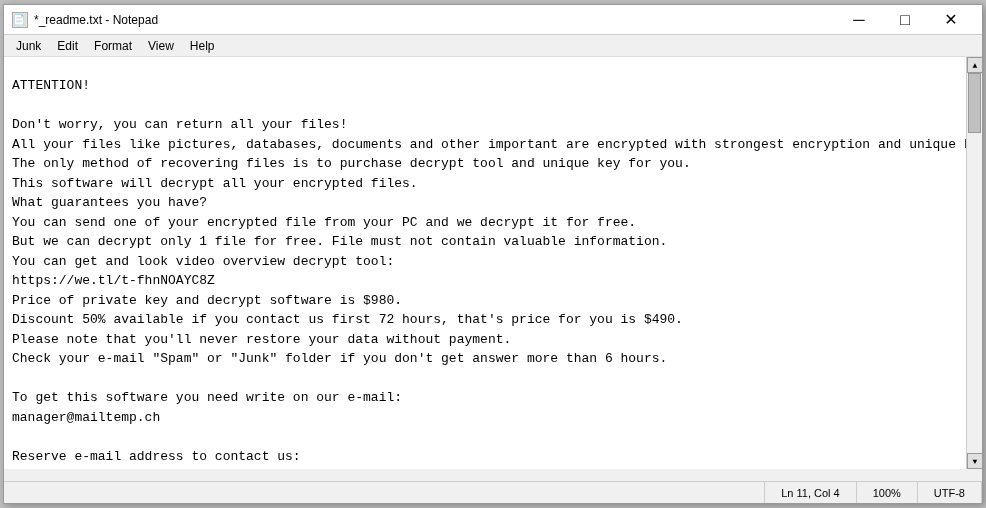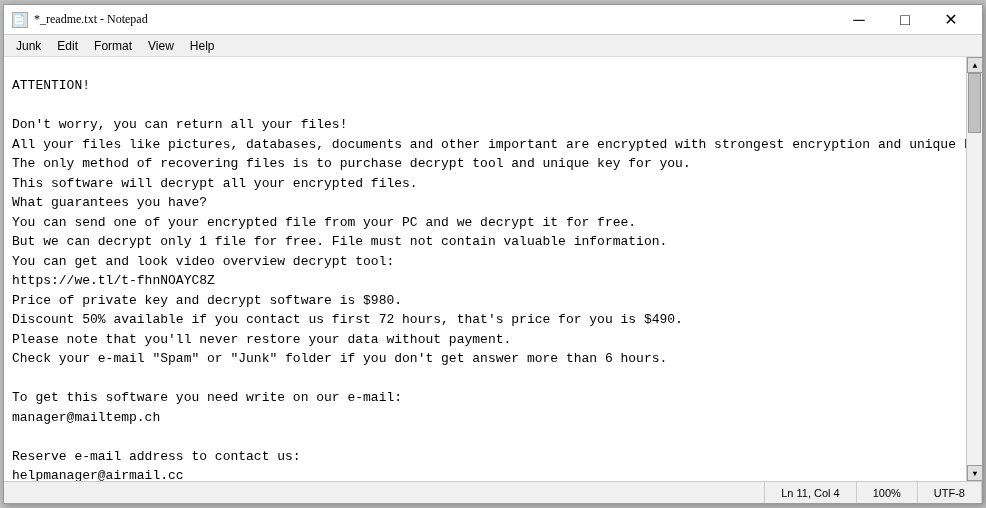--- a/index.html
+++ b/index.html
@@ -51,21 +51,21 @@
       height: 16px;
       background: #e0e0e0;
       border: 1px solid #aaa;
       display: flex;
       align-items: center;
       justify-content: center;
       font-size: 10px;
     }
 
     .title-bar-title {
-      font-family: Liberation Serif, serif;
+      font-family: Liberation Sans, sans-serif;
       font-size: 12px;
       color: #000;
     }
 
     .title-bar-controls {
       display: flex;
       gap: 0;
     }
 
     .title-bar-btn {
@@ -163,20 +163,21 @@
 
     .status-bar {
       height: 22px;
       background: #f0f0f0;
       border-top: 1px solid #ccc;
       display: flex;
       align-items: center;
       font-family: 'Segoe UI', Arial, sans-serif;
       font-size: 11px;
       color: #000;
+      margin-top: 12px;
     }
 
     .status-item {
       padding: 0 16px;
       border-right: 1px solid #ccc;
       height: 100%;
       display: flex;
       align-items: center;
     }
 

